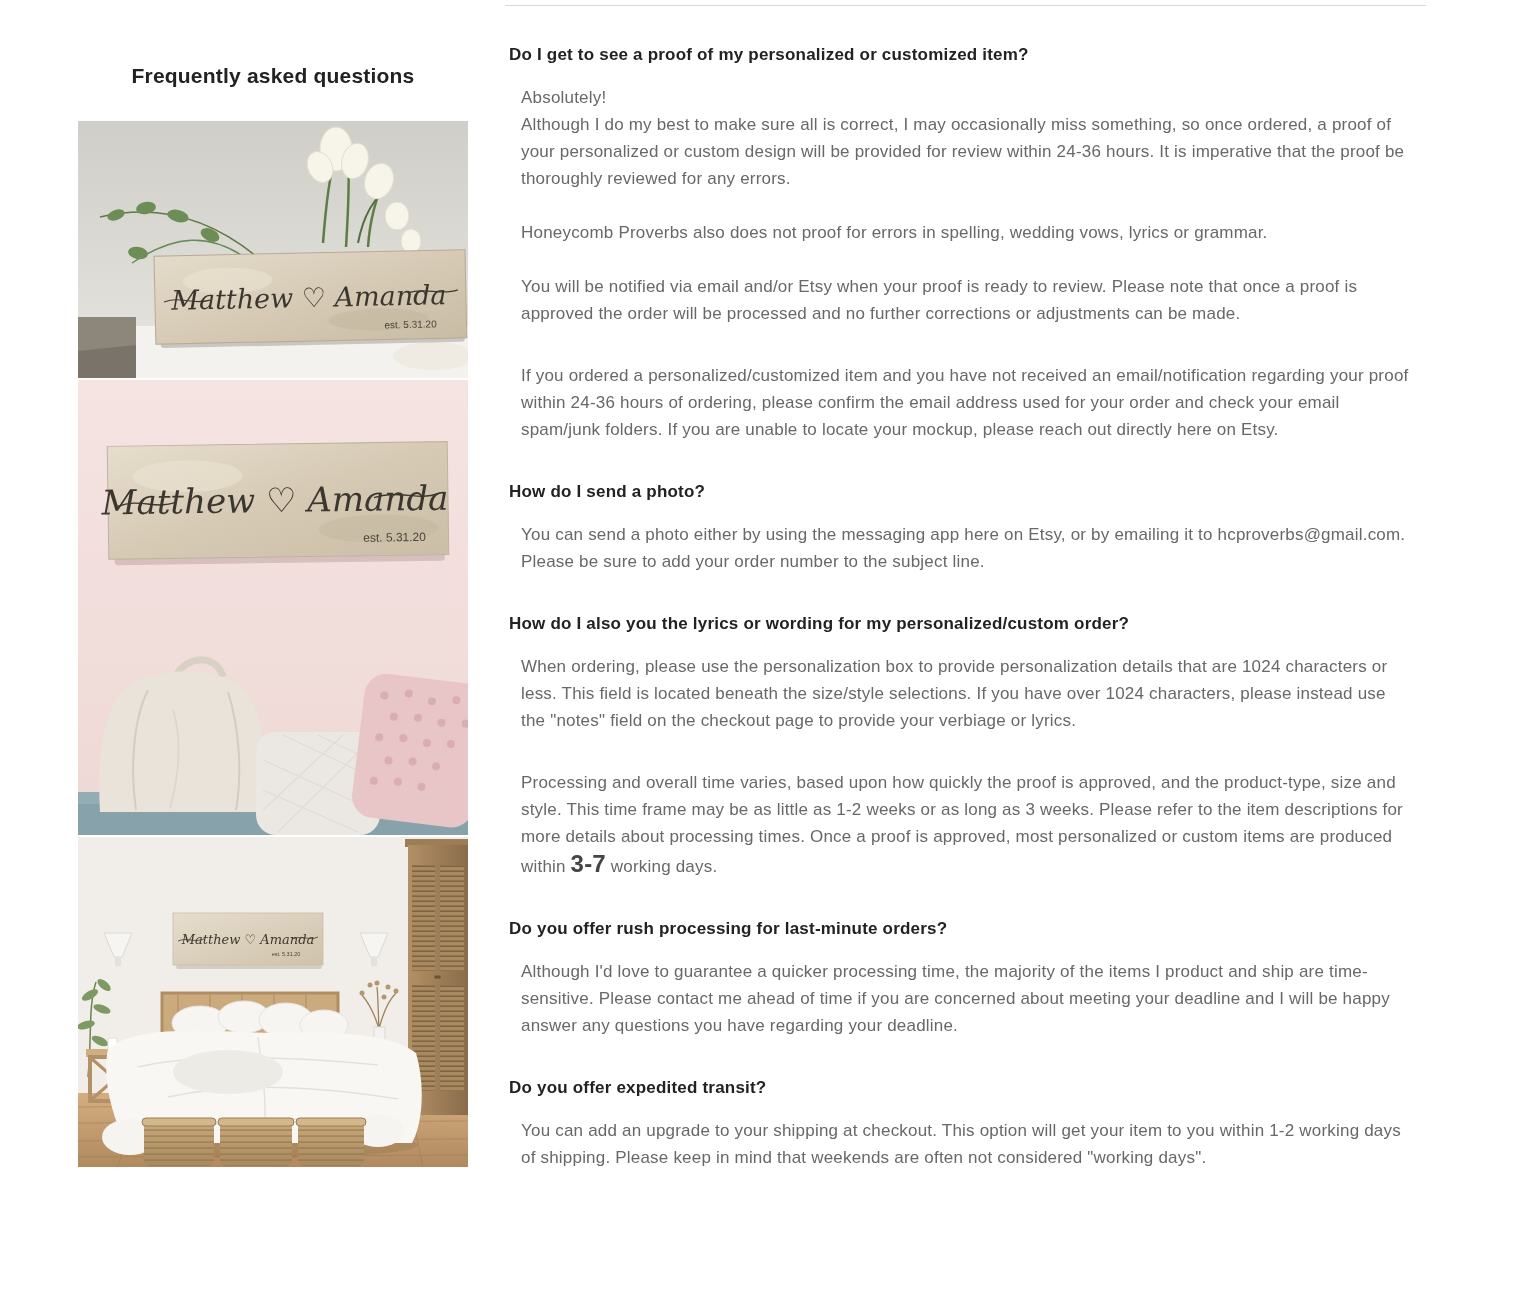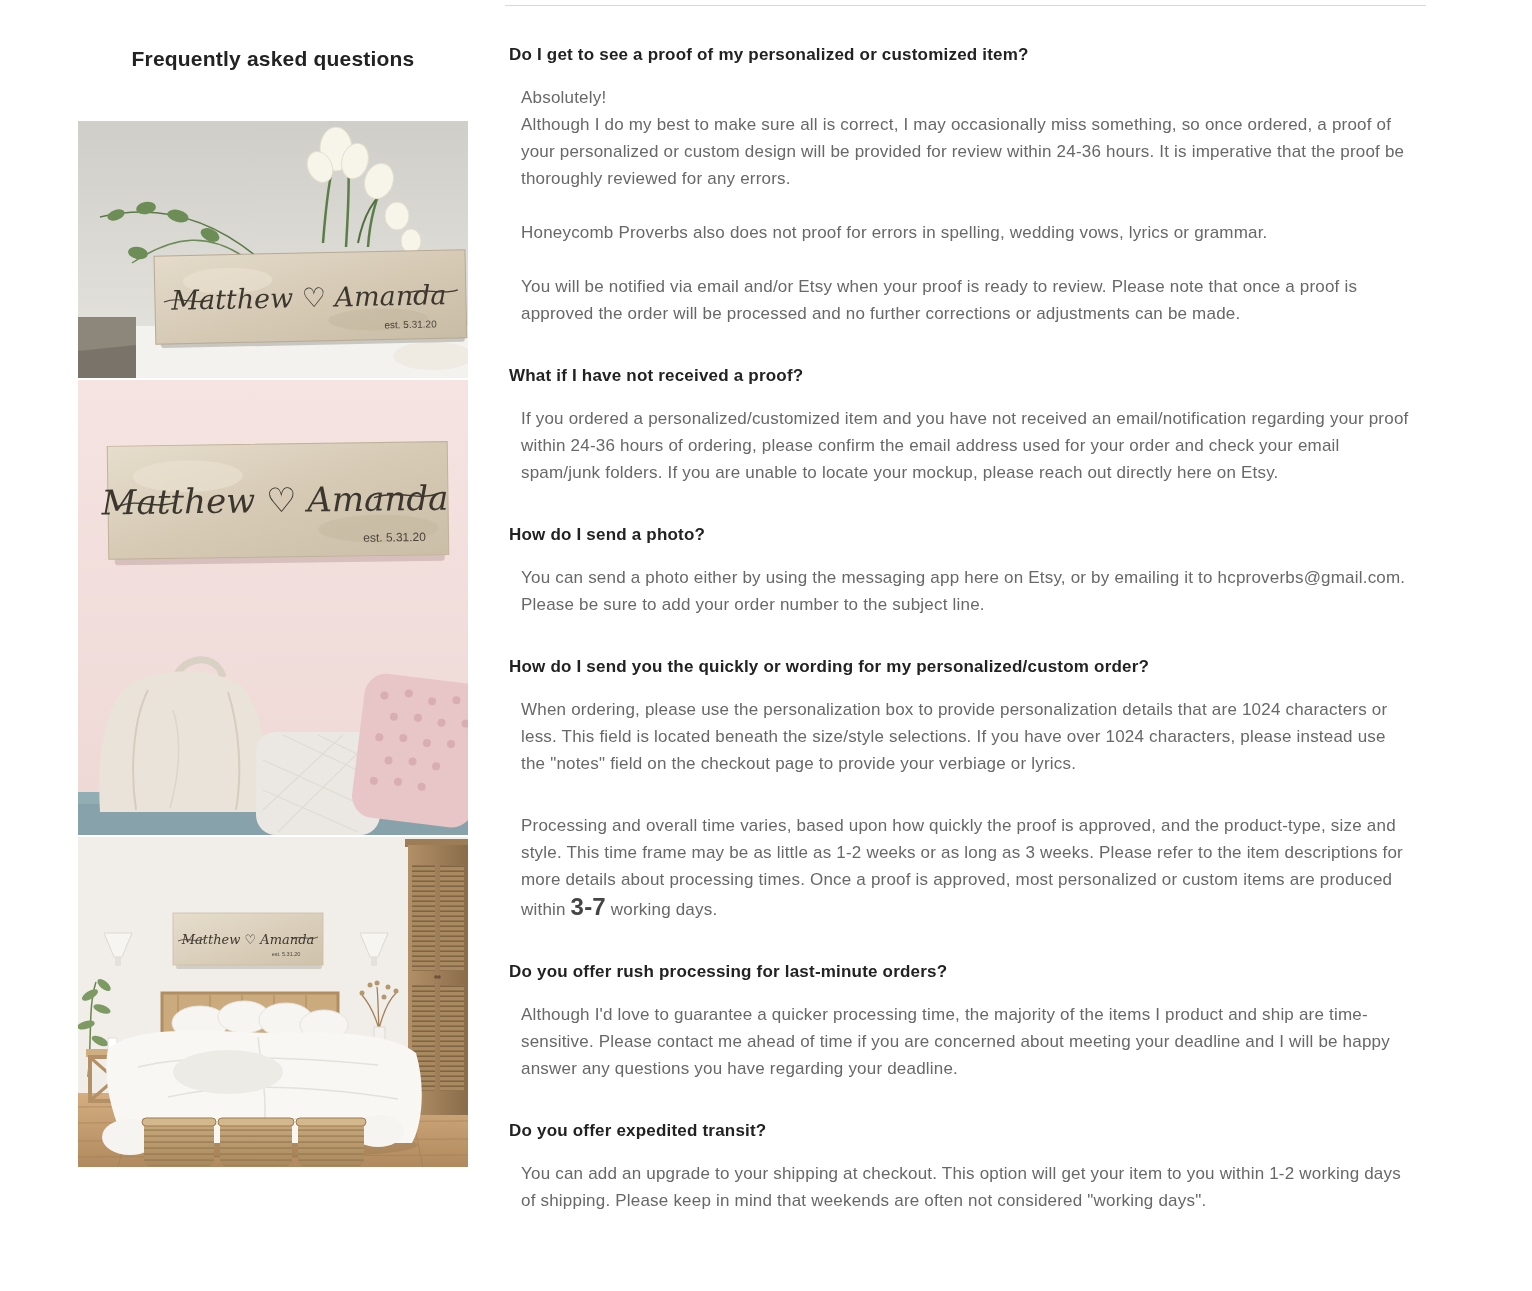--- a/index.html
+++ b/index.html
@@ -1,21 +1,21 @@
 <!DOCTYPE html>
 <html><head>
 <meta charset="utf-8">
 <style>
   html,body{margin:0;padding:0;}
   body{
     width:1532px;height:1291px;position:relative;background:#ffffff;
     font-family:"Liberation Sans", sans-serif;overflow:hidden;
   }
   .left-heading{
-    position:absolute;left:78px;top:29px;width:390px;
+    position:absolute;left:78px;top:46px;width:390px;
     text-align:center;font-size:21px;font-weight:700;color:#222222;
     letter-spacing:.2px;line-height:25px;
   }
   .photos{position:absolute;left:78px;top:121px;width:390px;}
   .photo{margin:0 0 2px 0;padding:0;display:block;}
   .photo svg{display:block;}
   .right-col{position:absolute;left:505px;top:0;width:921px;}
   .divider{border-top:1px solid #d9d9d9;height:0;margin-top:5px;}
   .faq-list{margin-top:35px;}
   .faq-item{margin:0 0 35px 0;}
@@ -342,31 +342,30 @@
       <h3 class="faq-question">Do I get to see a proof of my personalized or customized item?</h3>
       <p class="faq-answer">Absolutely!
 Although I do my best to make sure all is correct, I may occasionally miss something, so once ordered, a proof of your personalized or custom design will be provided for review within 24-36 hours. It is imperative that the proof be thoroughly reviewed for any errors.
 
 Honeycomb Proverbs also does not proof for errors in spelling, wedding vows, lyrics or grammar.
 
 You will be notified via email and/or Etsy when your proof is ready to review. Please note that once a proof is approved the order will be processed and no further corrections or adjustments can be made.</p>
     </section>
 
     <section class="faq-item">
-      <h3 class="faq-question">What if I have not received a proof?</h3>
       <p class="faq-answer">If you ordered a personalized/customized item and you have not received an email/notification regarding your proof within 24-36 hours of ordering, please confirm the email address used for your order and check your email spam/junk folders. If you are unable to locate your mockup, please reach out directly here on Etsy.</p>
     </section>
 
     <section class="faq-item">
       <h3 class="faq-question">How do I send a photo?</h3>
       <p class="faq-answer">You can send a photo either by using the messaging app here on Etsy, or by emailing it to hcproverbs@gmail.com. Please be sure to add your order number to the subject line.</p>
     </section>
 
     <section class="faq-item">
-      <h3 class="faq-question">How do I send you the quickly or wording for my personalized/custom order?</h3>
+      <h3 class="faq-question">How do I also you the lyrics or wording for my personalized/custom order?</h3>
       <p class="faq-answer">When ordering, please use the personalization box to provide personalization details that are 1024 characters or less. This field is located beneath the size/style selections. If you have over 1024 characters, please instead use the "notes" field on the checkout page to provide your verbiage or lyrics.</p>
     </section>
 
     <section class="faq-item">
       <p class="faq-answer"><span>Processing and overall time varies, based upon how quickly the proof is approved, and the product-type, size and style. This time frame may be as little as 1-2 weeks or as long as 3 weeks. Please refer to the item descriptions for more details about processing times. Once a proof is approved, most personalized or custom items are produced within </span><span class="answer-highlight">3-7</span><span> working days.</span></p>
     </section>
 
     <section class="faq-item">
       <h3 class="faq-question">Do you offer rush processing for last-minute orders?</h3>
       <p class="faq-answer">Although I'd love to guarantee a quicker processing time, the majority of the items I product and ship are time-sensitive. Please contact me ahead of time if you are concerned about meeting your deadline and I will be happy answer any questions you have regarding your deadline.</p>

